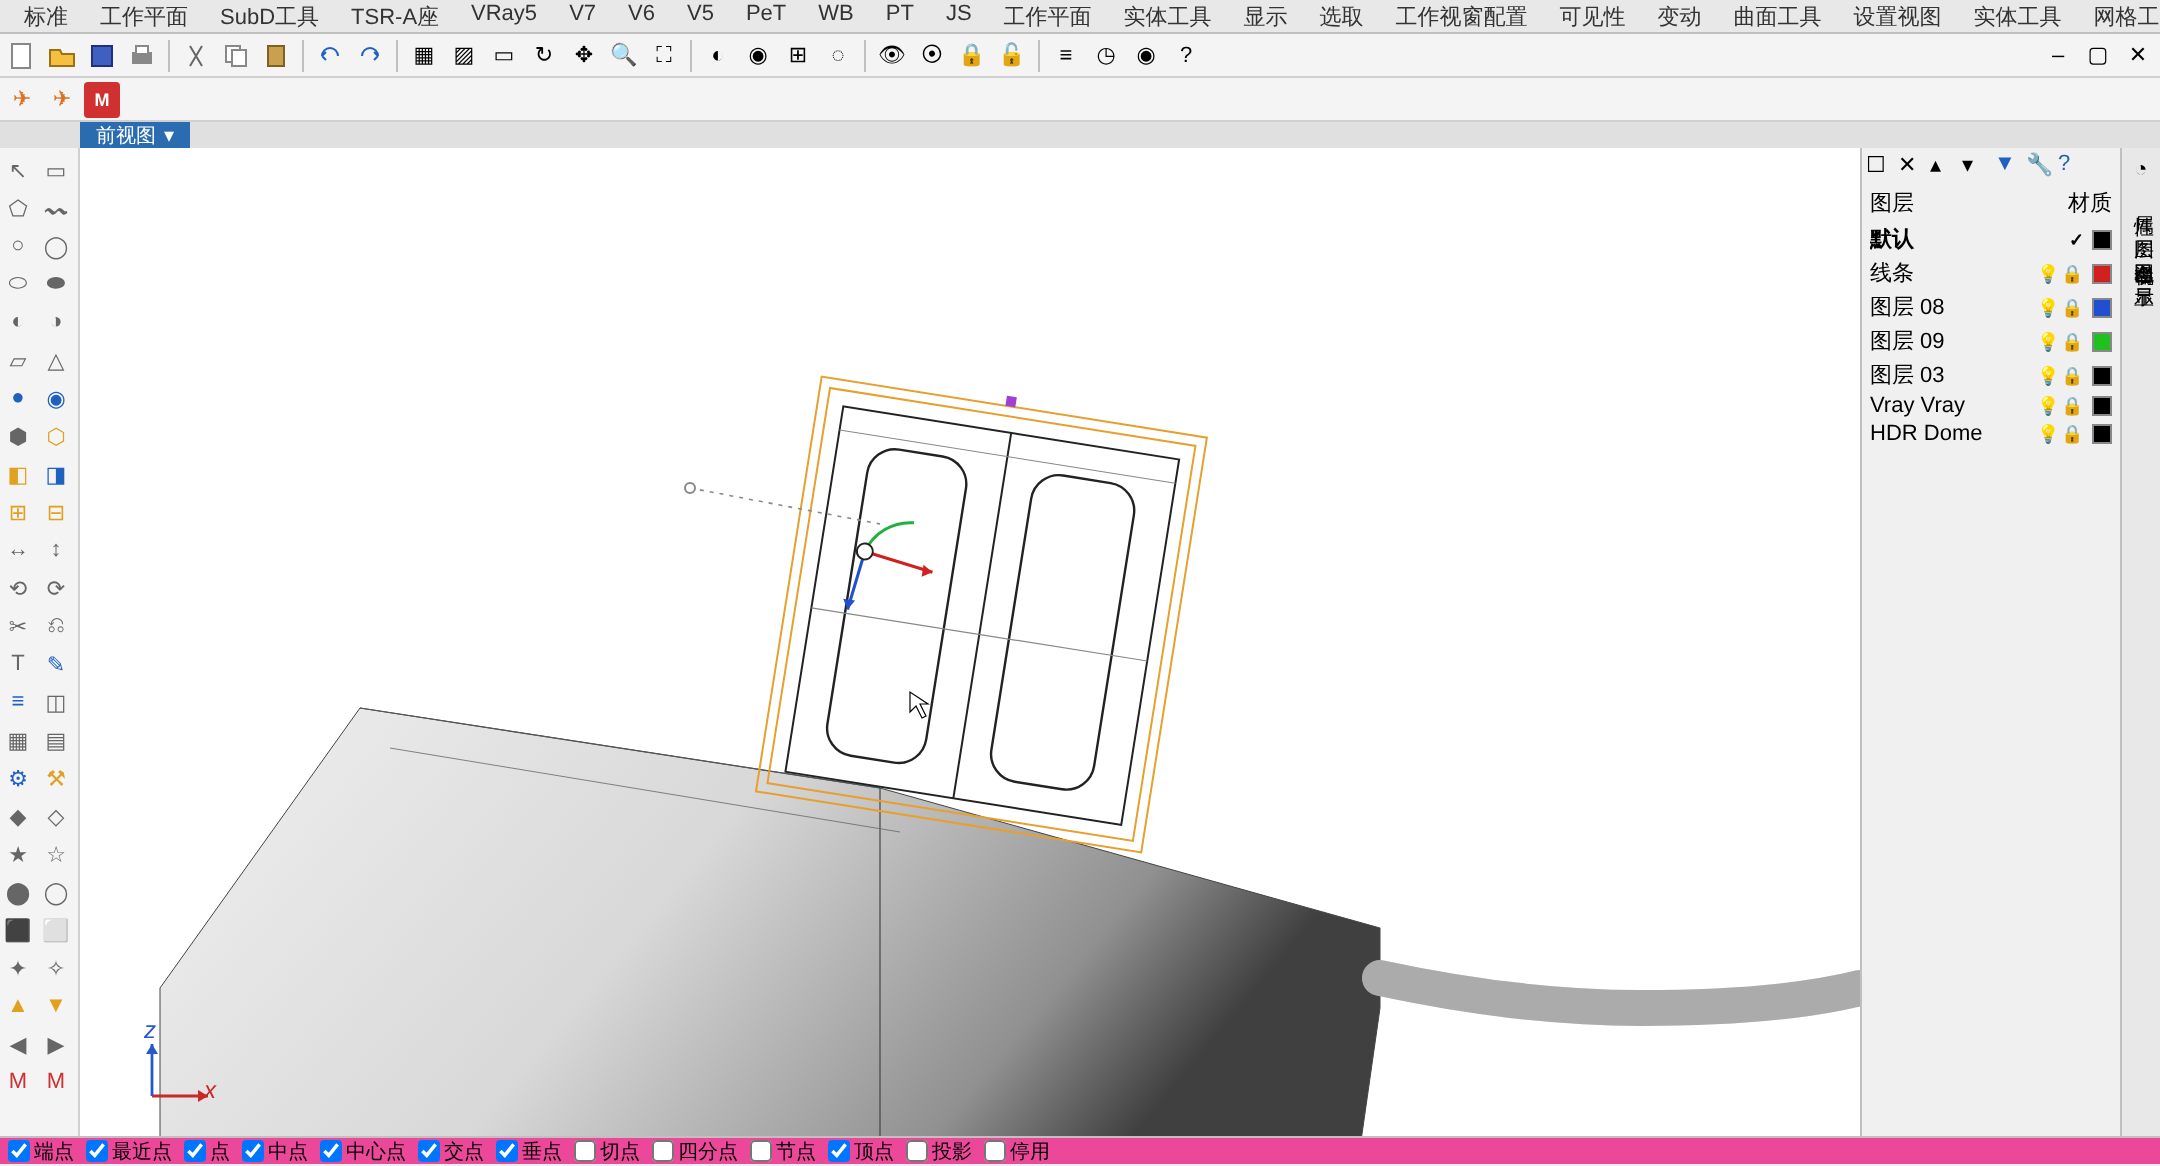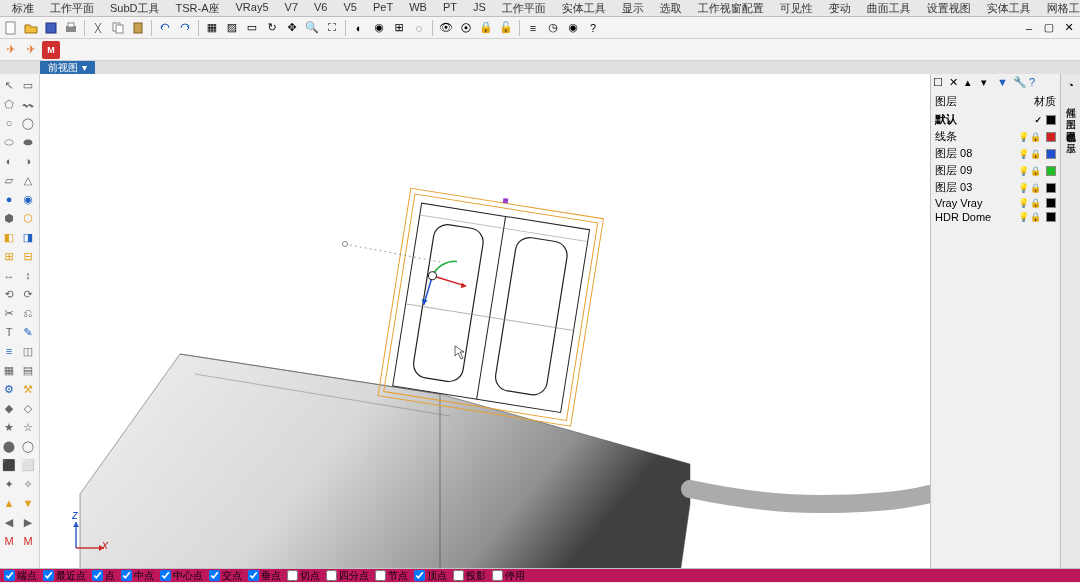--- a/index.html
+++ b/index.html
@@ -41,21 +41,21 @@
 .layer-icons { display: flex; gap: 1px; font-size: 9px; }
 .bulb { color: #d4a017; }
 .checkmark { color: #000; font-weight: bold; }
 .layer-bold { font-weight: bold; }
 
 .right-tabs { width: 20px; background: #e8e8e8; border-left: 1px solid #c0c0c0; display: flex; flex-direction: column; align-items: center; gap: 4px; padding-top: 4px; }
 .vtab { writing-mode: vertical-rl; font-size: 10px; padding: 4px 2px; cursor: pointer; }
 .vtab-icon { width: 14px; height: 14px; cursor: pointer; display: flex; align-items: center; justify-content: center; }
 
 
-.status-bar1 { display: flex; align-items: center; height: 14px; background: #be185d; border-top: 1px solid #c0c0c0; font-size: 10px; padding: 0 4px; gap: 6px; white-space: nowrap; overflow: hidden; }
+.status-bar1 { display: flex; align-items: center; height: 14px; background: #ec4899; border-top: 1px solid #c0c0c0; font-size: 10px; padding: 0 4px; gap: 6px; white-space: nowrap; overflow: hidden; }
 .chk { display: flex; align-items: center; gap: 2px; }
 .chk input { width: 11px; height: 11px; }
 
 
 .axis { position: absolute; bottom: 10px; left: 30px; }
 .axis-label-x { position: absolute; left: 32px; top: 20px; color: #c82828; font-style: italic; font-size: 12px; }
 .axis-label-z { position: absolute; left: 2px; top: -10px; color: #2858c8; font-style: italic; font-size: 12px; }
 
 
 svg { display: block; }

